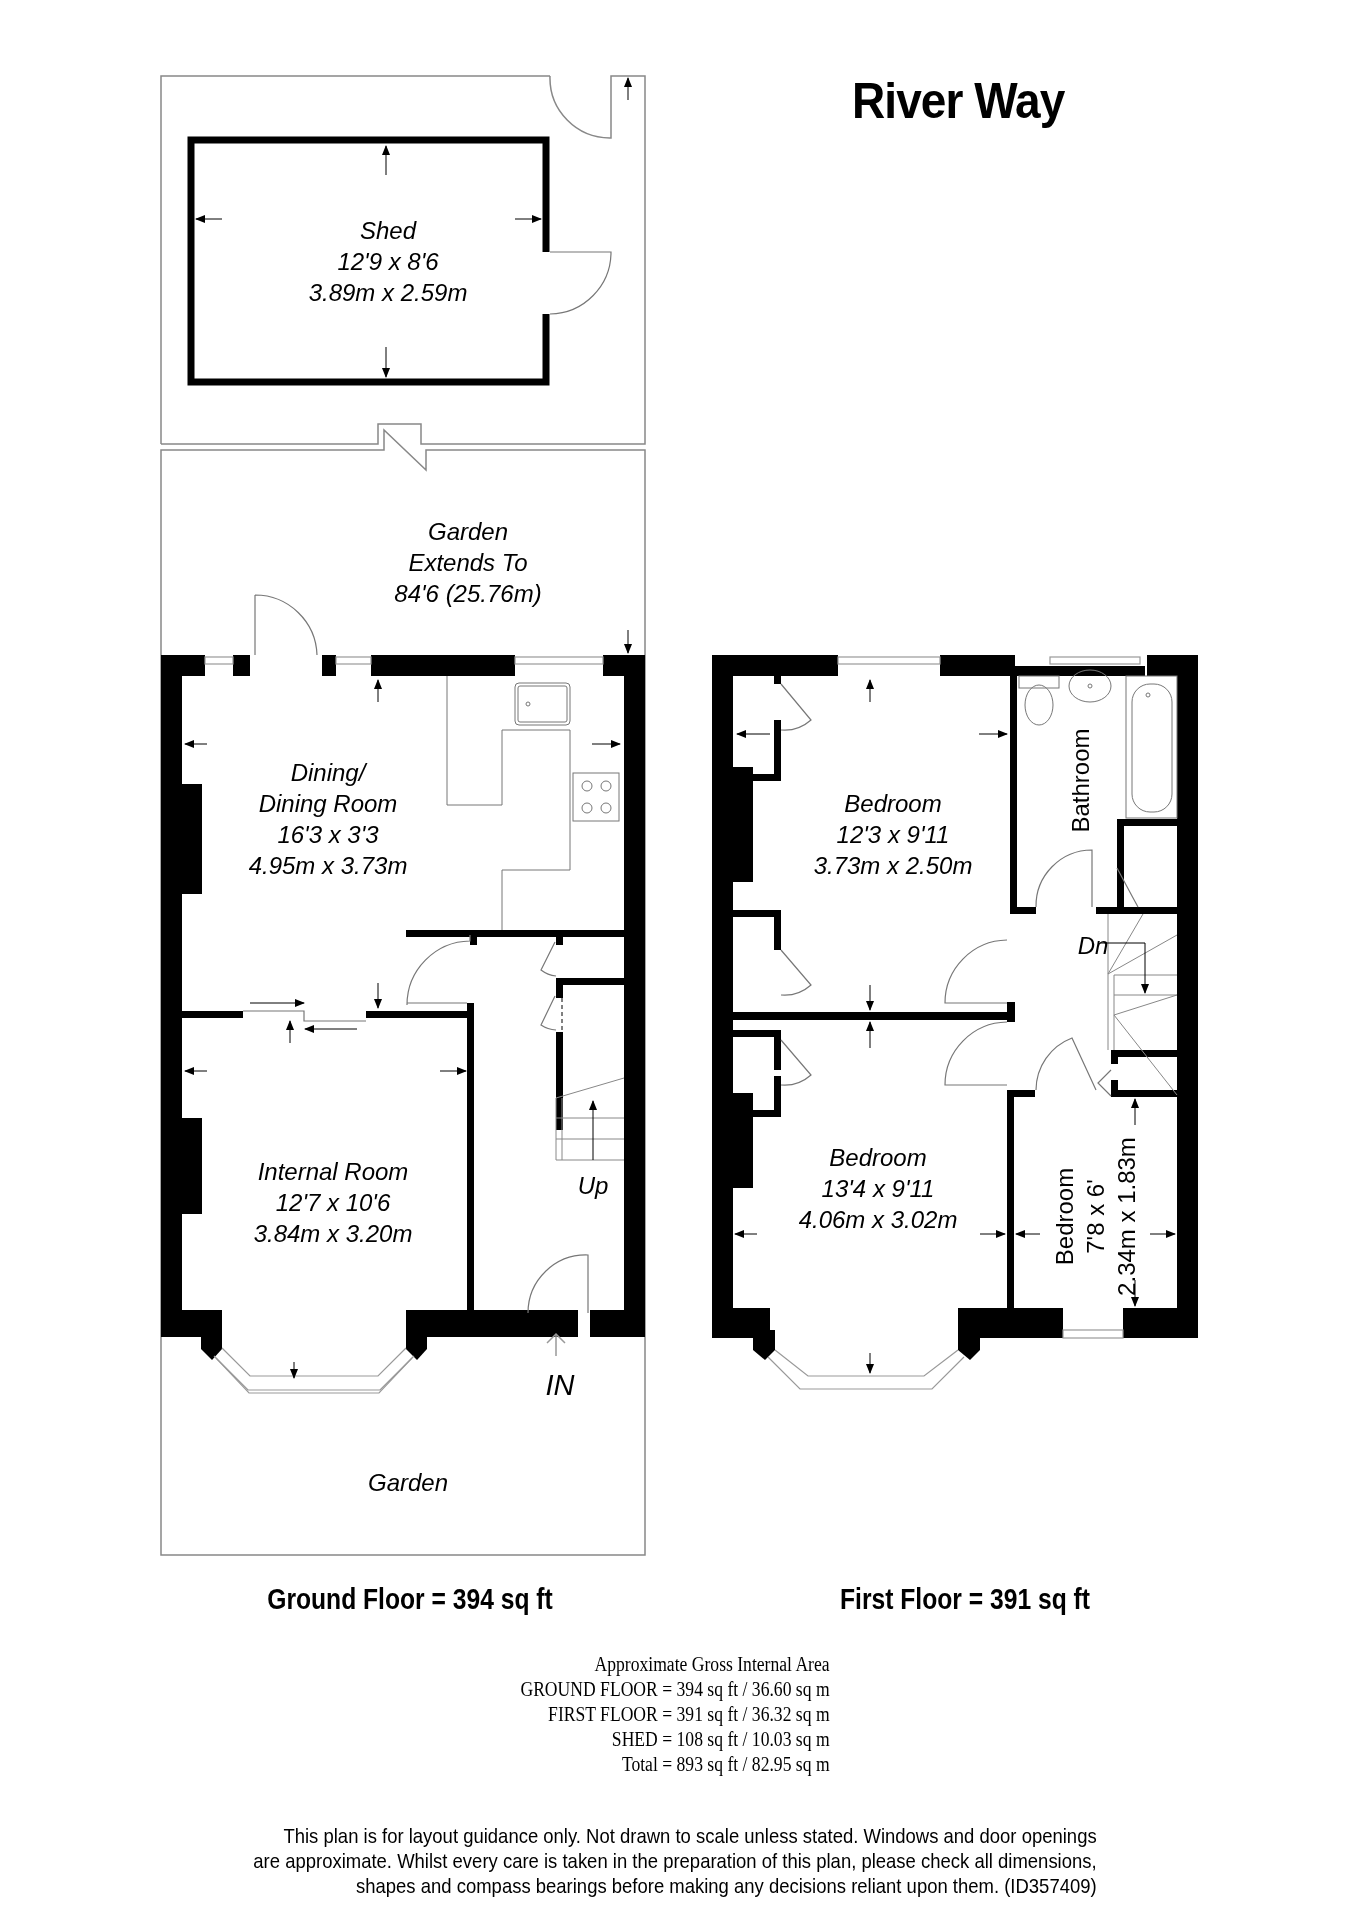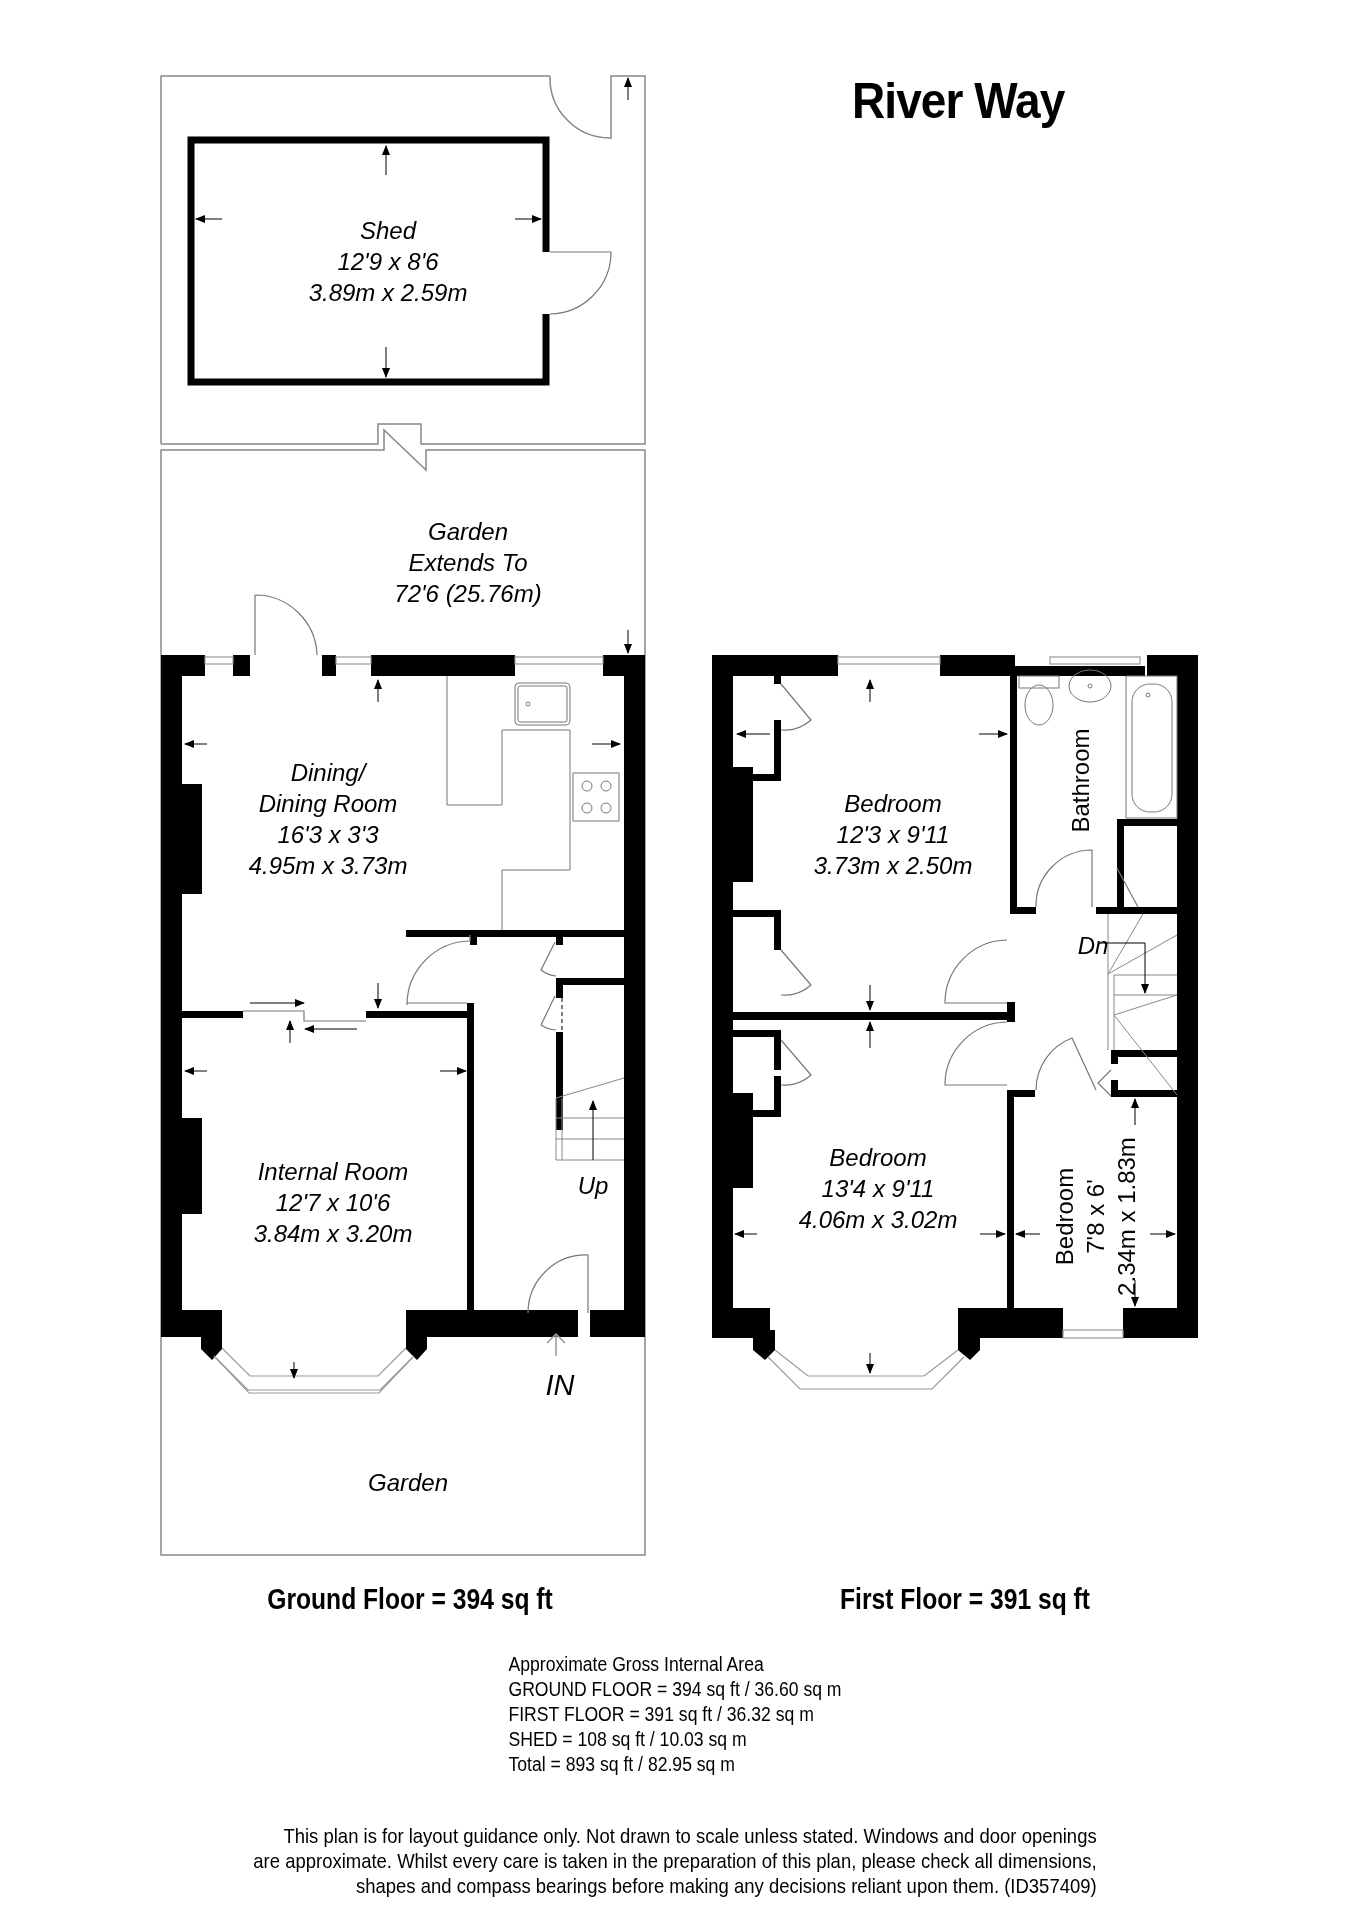--- a/index.html
+++ b/index.html
@@ -1,21 +1,21 @@
 <!DOCTYPE html>
 <html><head>
 <meta charset="utf-8">
 <style>
   html, body { margin:0; padding:0; background:#ffffff; }
   body { width:1350px; height:1910px; position:relative; overflow:hidden; font-family:"Liberation Sans", sans-serif; color:#000; }
   svg.plan { position:absolute; left:0; top:0; }
   .lbl { position:absolute; text-align:center; font-size:24px; line-height:31px; white-space:nowrap; transform:translateX(-50%);font-style:italic; }
   .title { position:absolute; left:852px; top:72px; font-size:50px; font-weight:bold; letter-spacing:-1px; transform:scaleX(0.92); transform-origin:left top; }
   .floor-area { position:absolute; font-size:29px; font-weight:bold; white-space:nowrap; transform:translateX(-50%) scaleX(0.85); transform-origin:center top; }
-  .summary { position:absolute; left:675px; top:1652px; transform:translateX(-50%); text-align:left; font-size:20px; line-height:25px; white-space:nowrap; }
+  .summary { position:absolute; left:675px; top:1652px; transform:translateX(-50%); text-align:right; font-size:20px; line-height:25px; white-space:nowrap;font-family:Liberation Serif, serif; }
   .summary div { transform:scaleX(0.88); }
   .disclaimer { position:absolute; left:675px; top:1823px; transform:translateX(-50%); text-align:right; font-size:21px; line-height:25px; white-space:nowrap; }
   .disclaimer div { transform:scaleX(0.88); }
   .vert { position:absolute; white-space:nowrap; font-size:24px; line-height:31px; text-align:center; transform-origin:center center; }
 </style>
 </head>
 <body>
 
 <svg class="plan" width="1350" height="1910" viewBox="0 0 1350 1910" xmlns="http://www.w3.org/2000/svg">
   <defs>
@@ -240,21 +240,21 @@
 
 <div class="lbl" style="left:388px; top:215px;">
   <div>Shed</div>
   <div>12'9 x 8'6</div>
   <div>3.89m x 2.59m</div>
 </div>
 
 <div class="lbl" style="left:468px; top:516px;">
   <div>Garden</div>
   <div>Extends To</div>
-  <div>72'6 (25.76m)</div>
+  <div>84'6 (25.76m)</div>
 </div>
 
 <div class="lbl" style="left:328px; top:757px;">
   <div>Dining/</div>
   <div>Dining Room</div>
   <div>16'3 x 3'3</div>
   <div>4.95m x 3.73m</div>
 </div>
 
 <div class="lbl" style="left:333px; top:1156px;">

